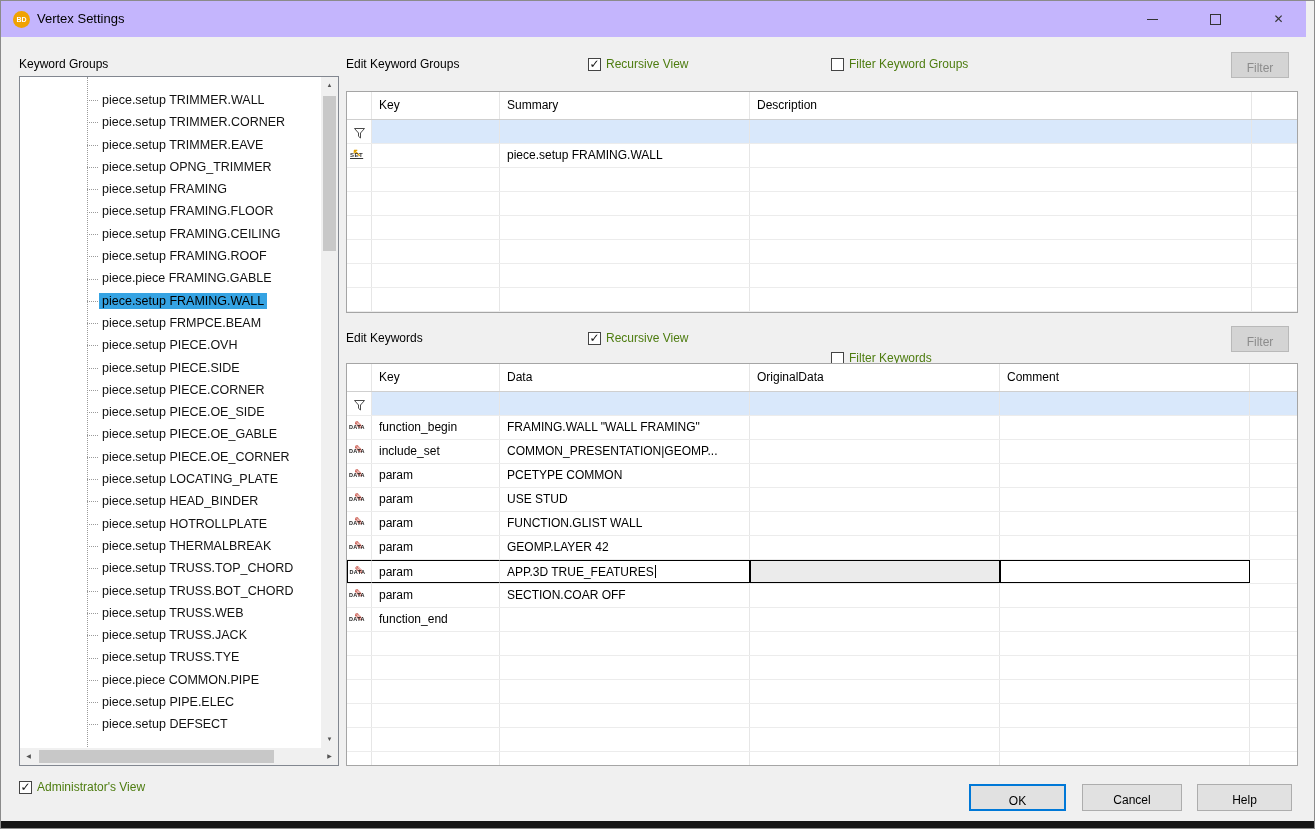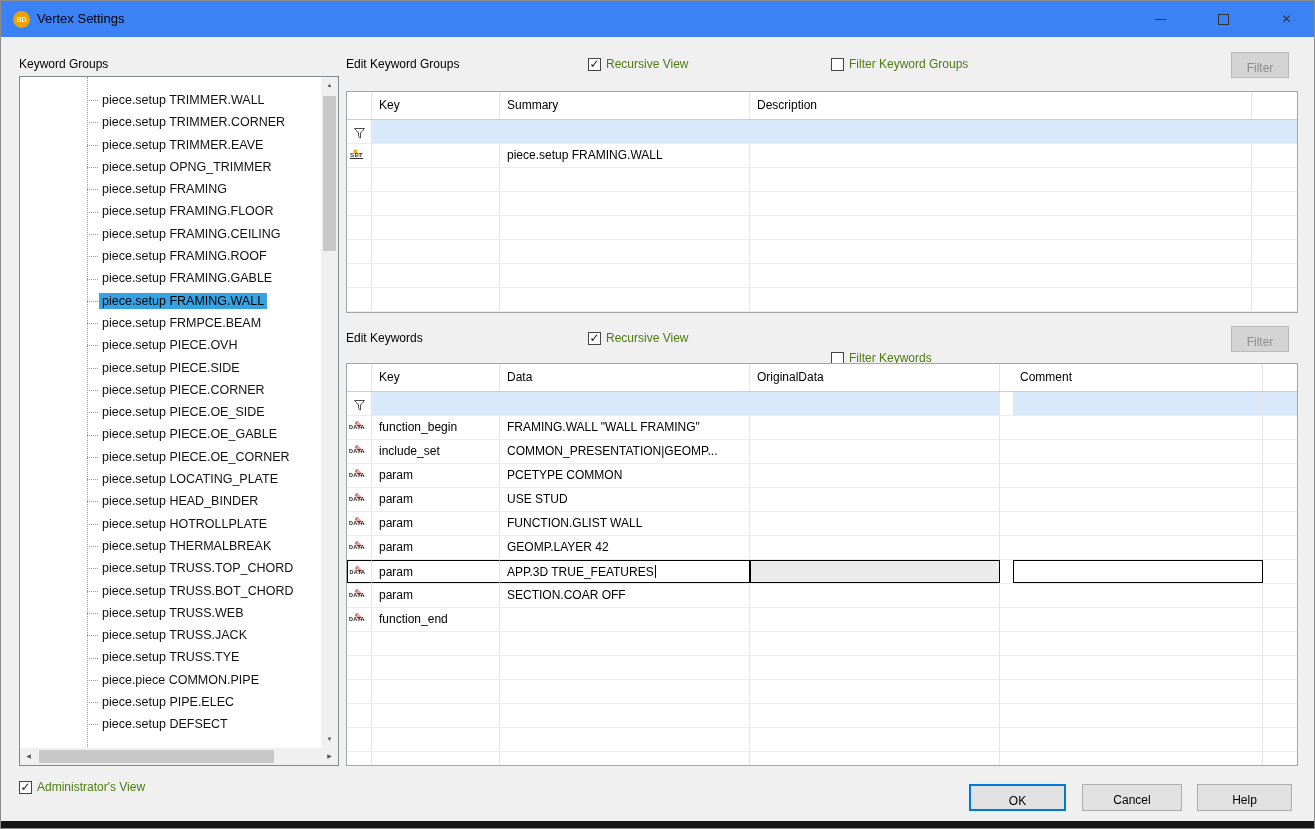--- a/index.html
+++ b/index.html
@@ -1,19 +1,19 @@
 <!DOCTYPE html>
 <html><head>
 <meta charset="utf-8">
 <style>
   html,body{margin:0;padding:0;background:#ffffff;font-family:"Liberation Sans","DejaVu Sans",sans-serif;}
   .window{position:relative;width:1315px;height:829px;background:#f0f0f0;border:1px solid #8b8b8b;box-sizing:border-box;overflow:hidden;}
 
   
-  .titlebar{position:absolute;top:0;left:0;right:0;height:36px;background:#3b82f6;}
+  .titlebar{position:absolute;top:0;left:0;right:8px;height:36px;background:#c4b5fd;}
   .app-icon{position:absolute;left:12px;top:10px;width:17px;height:17px;background:#f0a202;border-radius:50%;color:#fff;
     font-size:7px;font-weight:bold;text-align:center;line-height:17px;}
   .title{position:absolute;left:36px;top:0;line-height:36px;font-size:13px;color:#000;}
   .ctrl{position:absolute;top:0;width:45px;height:36px;text-align:center;line-height:36px;color:#333;}
   .ctrl-min{right:131px;}.ctrl-max{right:68px;}.ctrl-close{right:5px;font-size:12px;}
   .glyph-min{display:inline-block;width:11px;border-top:1px solid #333;vertical-align:middle;}
   .glyph-max{display:inline-block;width:9px;height:9px;border:1px solid #333;vertical-align:middle;}
 
   .label{position:absolute;font-size:12px;color:#000;}
   .kg-label{left:18px;top:56px;}
@@ -69,21 +69,21 @@
   .t-header .t-cell{font-size:12px;color:#000;}
   .t-row{display:flex;height:23px;line-height:22px;border-bottom:1px solid #ececec;}
   .t-cell{box-sizing:border-box;border-right:1px solid #e6e6e6;padding:0 7px;font-size:12px;color:#000;
     white-space:nowrap;overflow:hidden;flex:none;}
   .c-icon{width:25px;padding:0;text-align:center;}
   .c-key{width:128px;}
   .c-sum{width:250px;}
   .c-desc{width:502px;}
   .c-data{width:250px;}
   .c-orig{width:250px;}
-  .c-com{width:250px;margin-left:13px;}
+  .c-com{width:250px;}
   .c-fill{flex:1;border-right:none;}
   .filter-row .t-cell{background:#d9e8fb;}
   .filter-row .c-icon{background:#fff;}
 
   
   .t-row.editing .e-start{border-top:1px solid #000;border-bottom:1px solid #000;border-left:1px solid #000;}
   .t-row.editing .e-span{border-top:1px solid #000;border-bottom:1px solid #000;}
   .t-row.editing .e-end{border-top:1px solid #000;border-bottom:1px solid #000;border-right:1px solid #000;}
   .t-row.editing .e-box{border:1px solid #000;}
   .t-row.editing .e-grey{background:#ebebeb;}
@@ -118,21 +118,21 @@
   <div class="tree">
     <div class="tree-items">
         <div class="tree-item"><span class="tree-label">piece.setup TRIMMER.WALL</span></div>
         <div class="tree-item"><span class="tree-label">piece.setup TRIMMER.CORNER</span></div>
         <div class="tree-item"><span class="tree-label">piece.setup TRIMMER.EAVE</span></div>
         <div class="tree-item"><span class="tree-label">piece.setup OPNG_TRIMMER</span></div>
         <div class="tree-item"><span class="tree-label">piece.setup FRAMING</span></div>
         <div class="tree-item"><span class="tree-label">piece.setup FRAMING.FLOOR</span></div>
         <div class="tree-item"><span class="tree-label">piece.setup FRAMING.CEILING</span></div>
         <div class="tree-item"><span class="tree-label">piece.setup FRAMING.ROOF</span></div>
-        <div class="tree-item"><span class="tree-label">piece.setup FRAMING.GABLE</span></div>
+        <div class="tree-item"><span class="tree-label">piece.piece FRAMING.GABLE</span></div>
         <div class="tree-item"><span class="tree-label selected">piece.setup FRAMING.WALL</span></div>
         <div class="tree-item"><span class="tree-label">piece.setup FRMPCE.BEAM</span></div>
         <div class="tree-item"><span class="tree-label">piece.setup PIECE.OVH</span></div>
         <div class="tree-item"><span class="tree-label">piece.setup PIECE.SIDE</span></div>
         <div class="tree-item"><span class="tree-label">piece.setup PIECE.CORNER</span></div>
         <div class="tree-item"><span class="tree-label">piece.setup PIECE.OE_SIDE</span></div>
         <div class="tree-item"><span class="tree-label">piece.setup PIECE.OE_GABLE</span></div>
         <div class="tree-item"><span class="tree-label">piece.setup PIECE.OE_CORNER</span></div>
         <div class="tree-item"><span class="tree-label">piece.setup LOCATING_PLATE</span></div>
         <div class="tree-item"><span class="tree-label">piece.setup HEAD_BINDER</span></div>

